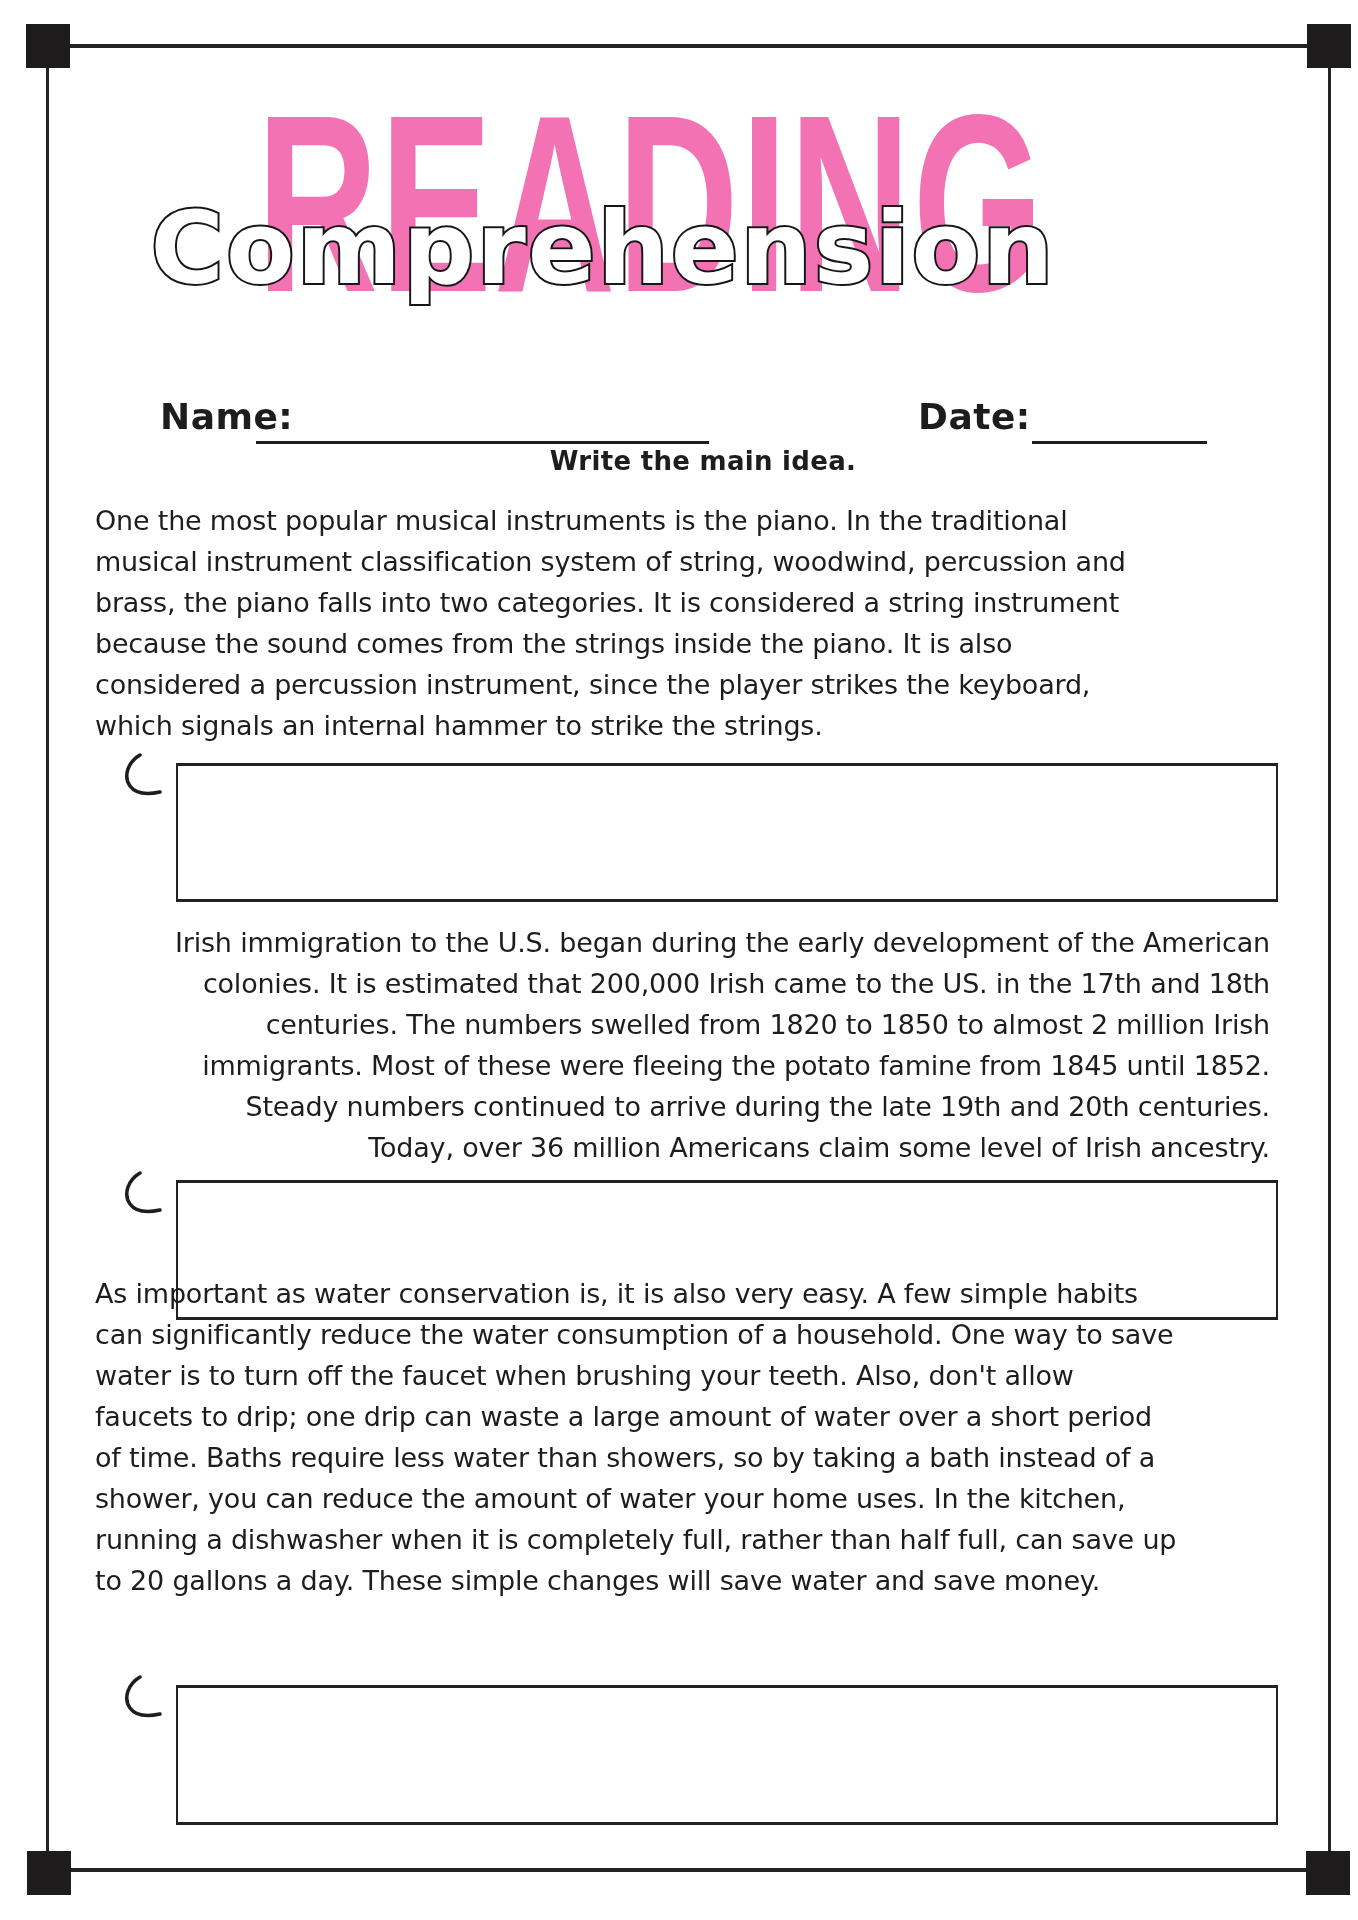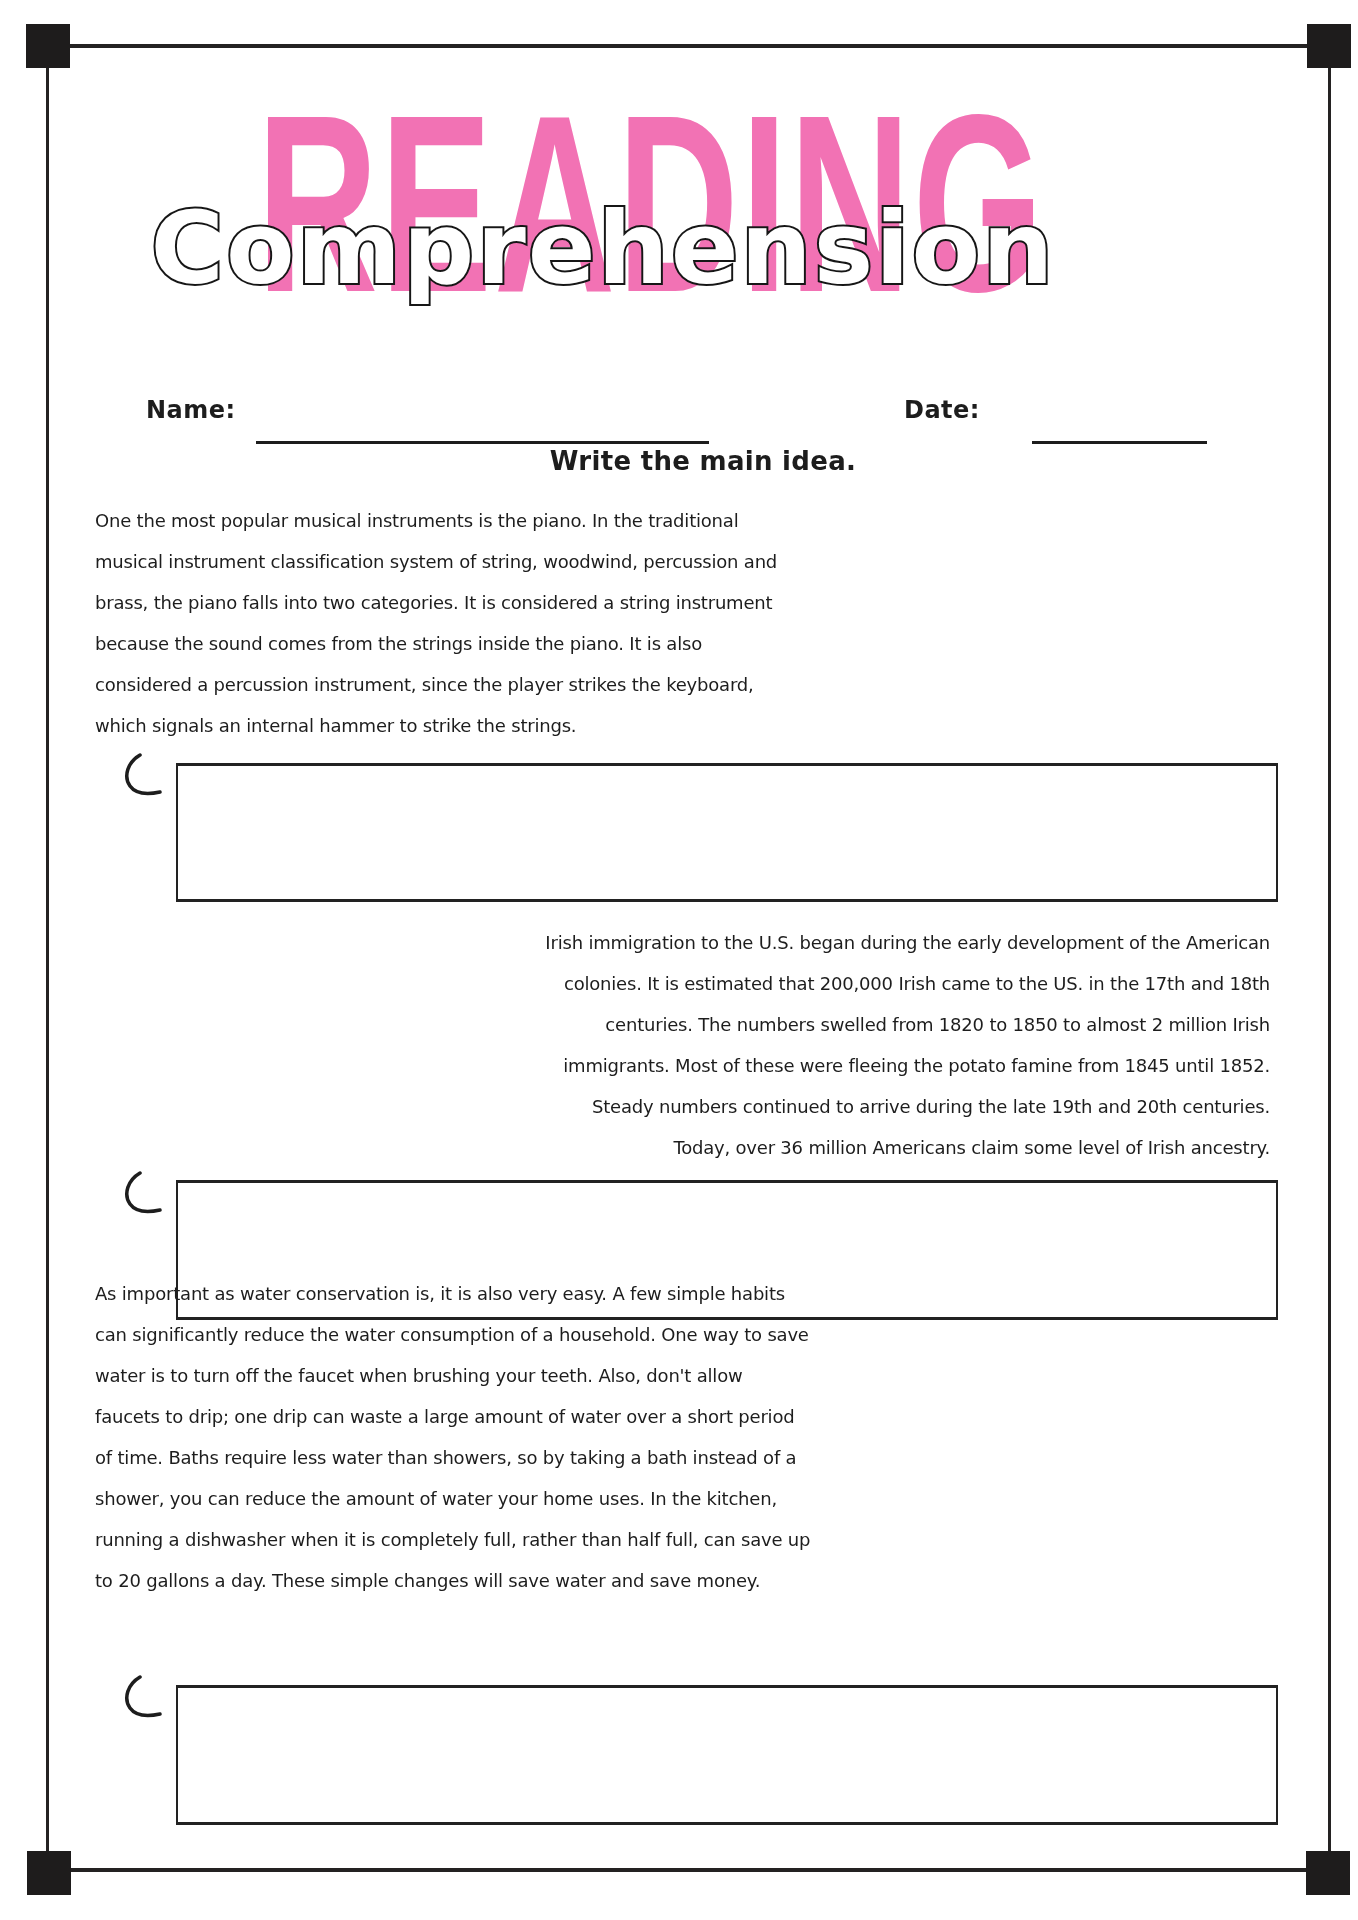--- a/index.html
+++ b/index.html
@@ -62,22 +62,23 @@
     -webkit-text-stroke: 4px #161616;
     paint-order: stroke fill;
     transform: translateX(-76px);
     z-index: 2;
   }
 
   
   .field-label {
     position: absolute;
     font-weight: bold;
-    font-size: 24px;
+    font-size: 36px;
     letter-spacing: 0.5px;
+    margin-left: 14px;
   }
   .name-label { left: 146px; top: 396px; }
   .date-label { left: 904px; top: 396px; }
   .write-line { position: absolute; height: 3px; background: #1d1d1d; }
   .name-line  { left: 256px;  top: 441px; width: 453px; }
   .date-line  { left: 1032px; top: 441px; width: 175px; }
 
   
   .instruction {
     position: absolute;
@@ -88,21 +89,21 @@
     font-size: 26px;
     letter-spacing: 0.3px;
     margin-left: 24px;
   }
 
   
   .passage {
     position: absolute;
     left: 95px;
     width: 1175px;
-    font-size: 18px;
+    font-size: 27px;
     line-height: 41px;
     letter-spacing: -0.2px;
     white-space: pre-line;
     color: #1d1d1d;
   }
   .passage.p1 { top: 500px; }
   .passage.p2 { top: 922px; text-align: right; }
   .passage.p3 { top: 1273px; }
 
   

